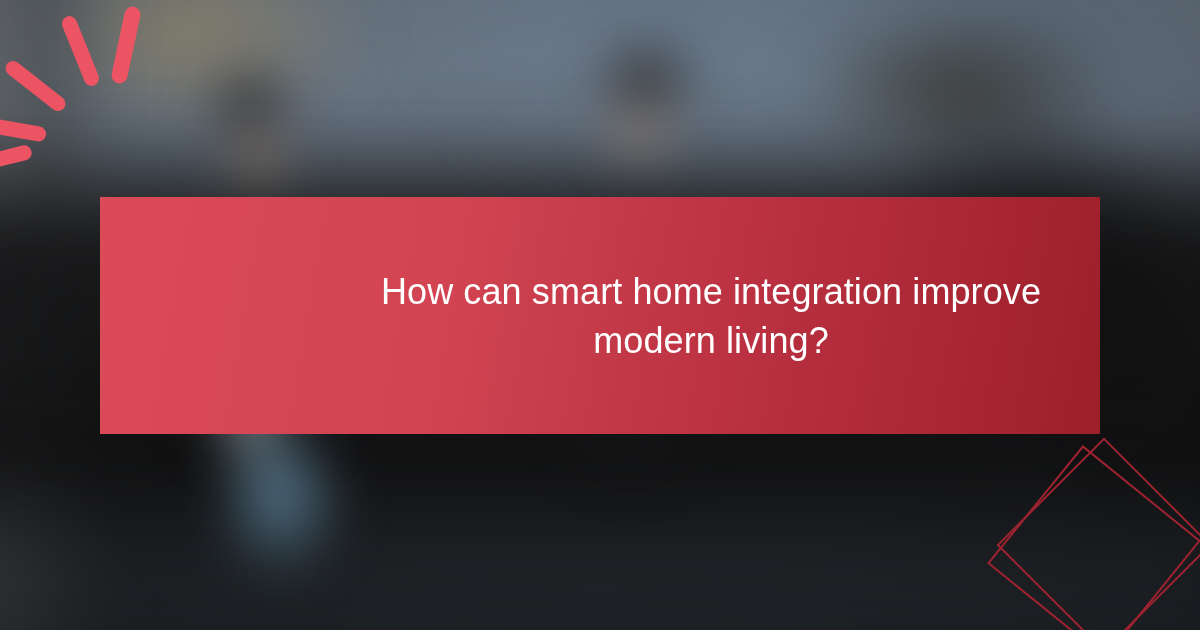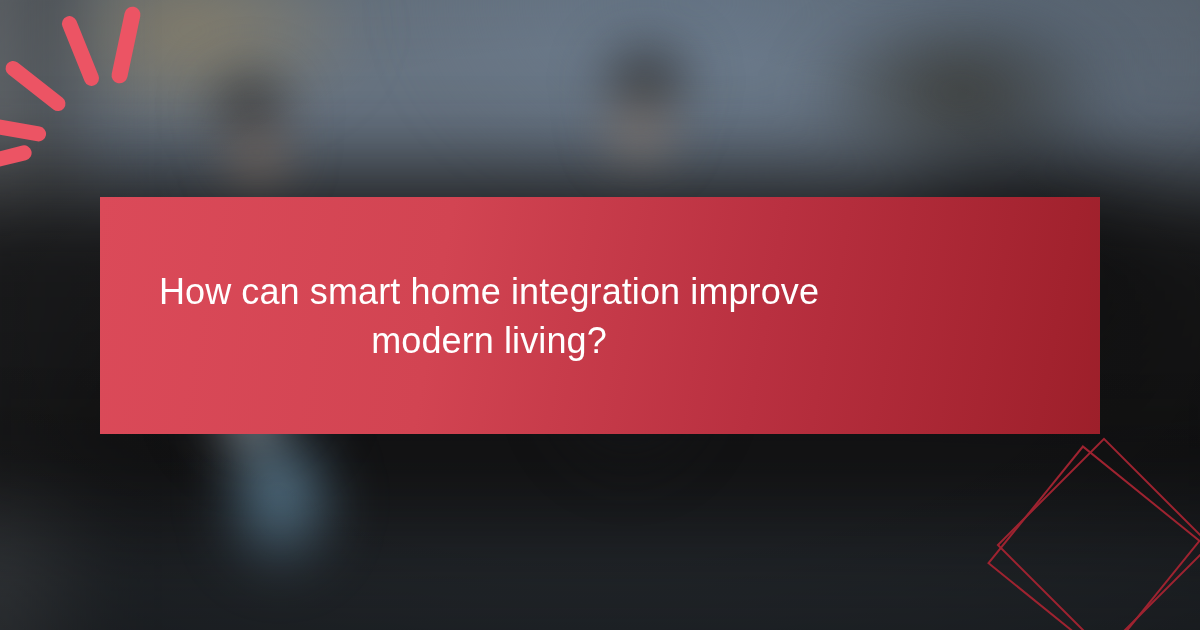--- a/index.html
+++ b/index.html
@@ -115,21 +115,21 @@
   
   .banner {
     position: absolute;
     left: 100px;
     top: 197px;
     width: 1000px;
     height: 237px;
     background: linear-gradient(100deg, #db4a59 0%, #d24452 34%, #b93040 66%, #9d1f2a 100%);
     display: flex;
     align-items: center;
-    justify-content: flex-start;
+    justify-content: flex-end;
   }
   .banner-text {
     color: #ffffff;
     font-size: 36px;
     line-height: 49px;
     font-weight: 400;
     text-align: center;
     letter-spacing: .1px;
     max-width: 730px;
     padding: 0 24px;

